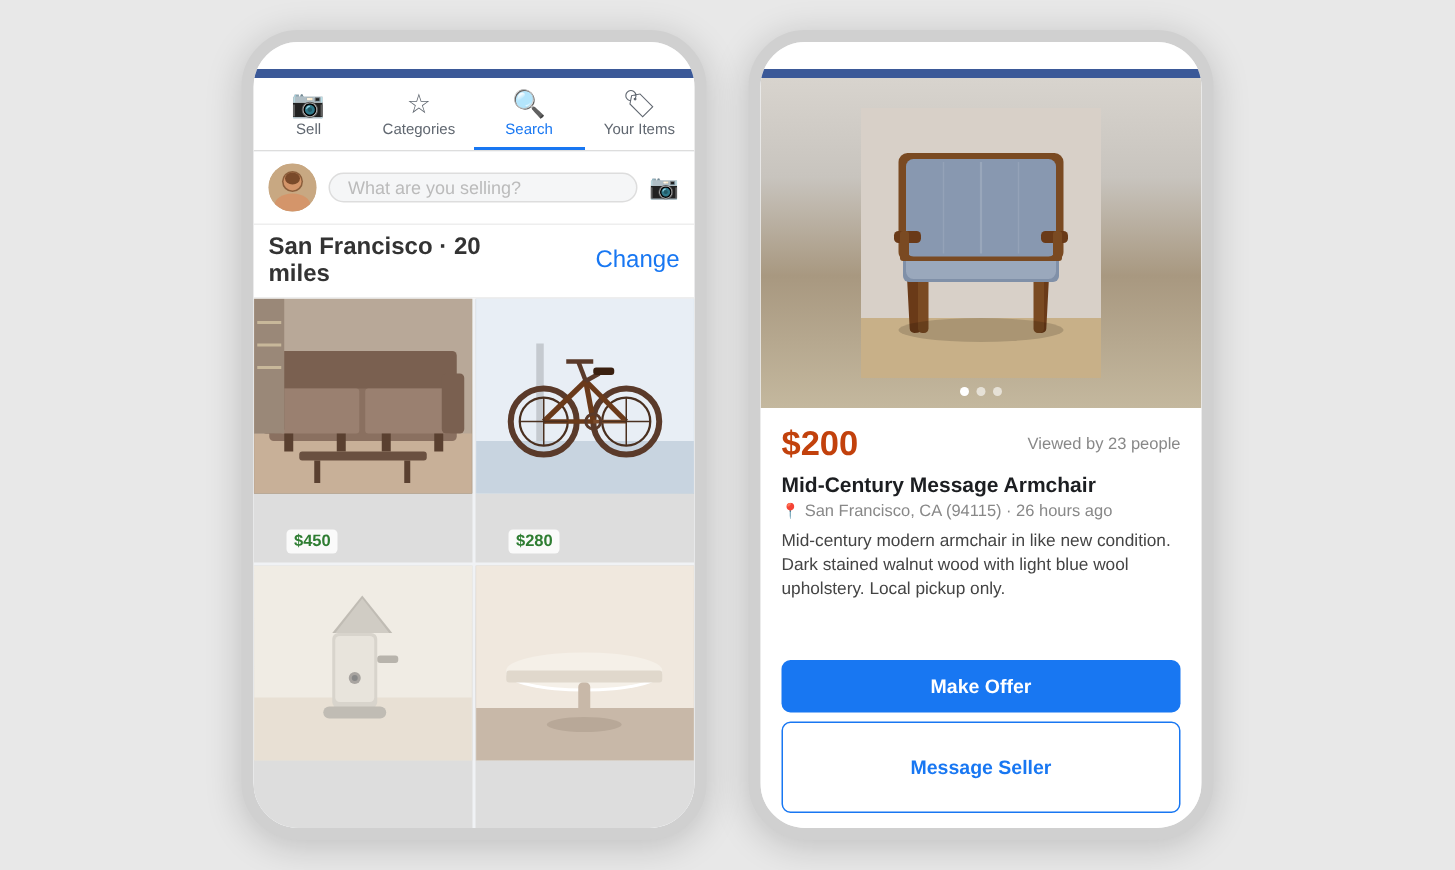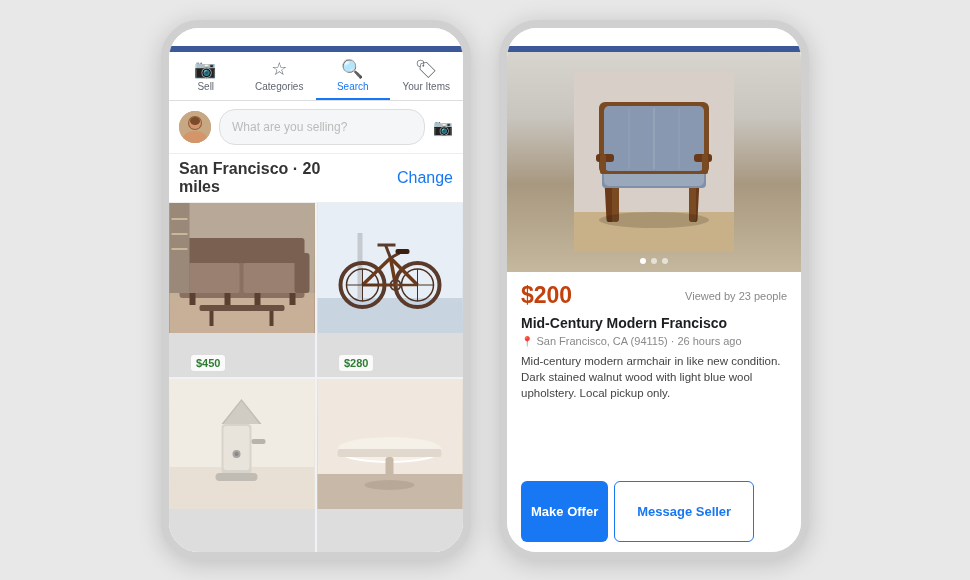--- a/index.html
+++ b/index.html
@@ -105,21 +105,21 @@
       width: 32px;
       height: 32px;
       border-radius: 50%;
       overflow: hidden;
       flex-shrink: 0;
       background: #c8a882;
     }
     .avatar-small svg { width: 100%; height: 100%; }
     .search-input-fake {
       flex: 1;
-      height: 36px;
+      height: 20px;
       border: 1px solid #ddd;
       border-radius: 16px;
       padding: 0 12px;
       font-size: 13px;
       color: #bbb;
       display: flex;
       align-items: center;
       background: #f5f6f7;
     }
     .camera-icon-small {
@@ -255,21 +255,21 @@
     .pin-icon { font-size: 10px; }
     .product-desc {
       font-size: 11.5px;
       color: #444;
       line-height: 1.4;
       margin-bottom: 10px;
     }
 
     .action-buttons {
       display: flex;
-      flex-direction: row;
+      flex-direction: column;
       gap: 6px;
       padding: 0 14px 10px;
       flex-shrink: 0;
     }
     .btn-primary {
       background: #1877f2;
       color: #fff;
       border: none;
       border-radius: 6px;
       padding: 10px;
@@ -540,21 +540,21 @@
           <div class="dot"></div>
           <div class="dot"></div>
         </div>
       </div>
 
       <div class="detail-info">
         <div class="price-row">
           <span class="price-big">$200</span>
           <span class="viewed-by">Viewed by 23 people</span>
         </div>
-        <div class="product-title">Mid-Century Modern Francisco</div>
+        <div class="product-title">Mid-Century Message Armchair</div>
         <div class="product-meta">
           <span class="pin-icon">📍</span>
           <span>San Francisco, CA (94115)</span>
           <span> · </span>
           <span>26 hours ago</span>
         </div>
         <div class="product-desc">Mid-century modern armchair in like new condition. Dark stained walnut wood with light blue wool upholstery. Local pickup only.</div>
       </div>
 
       <div class="action-buttons">

